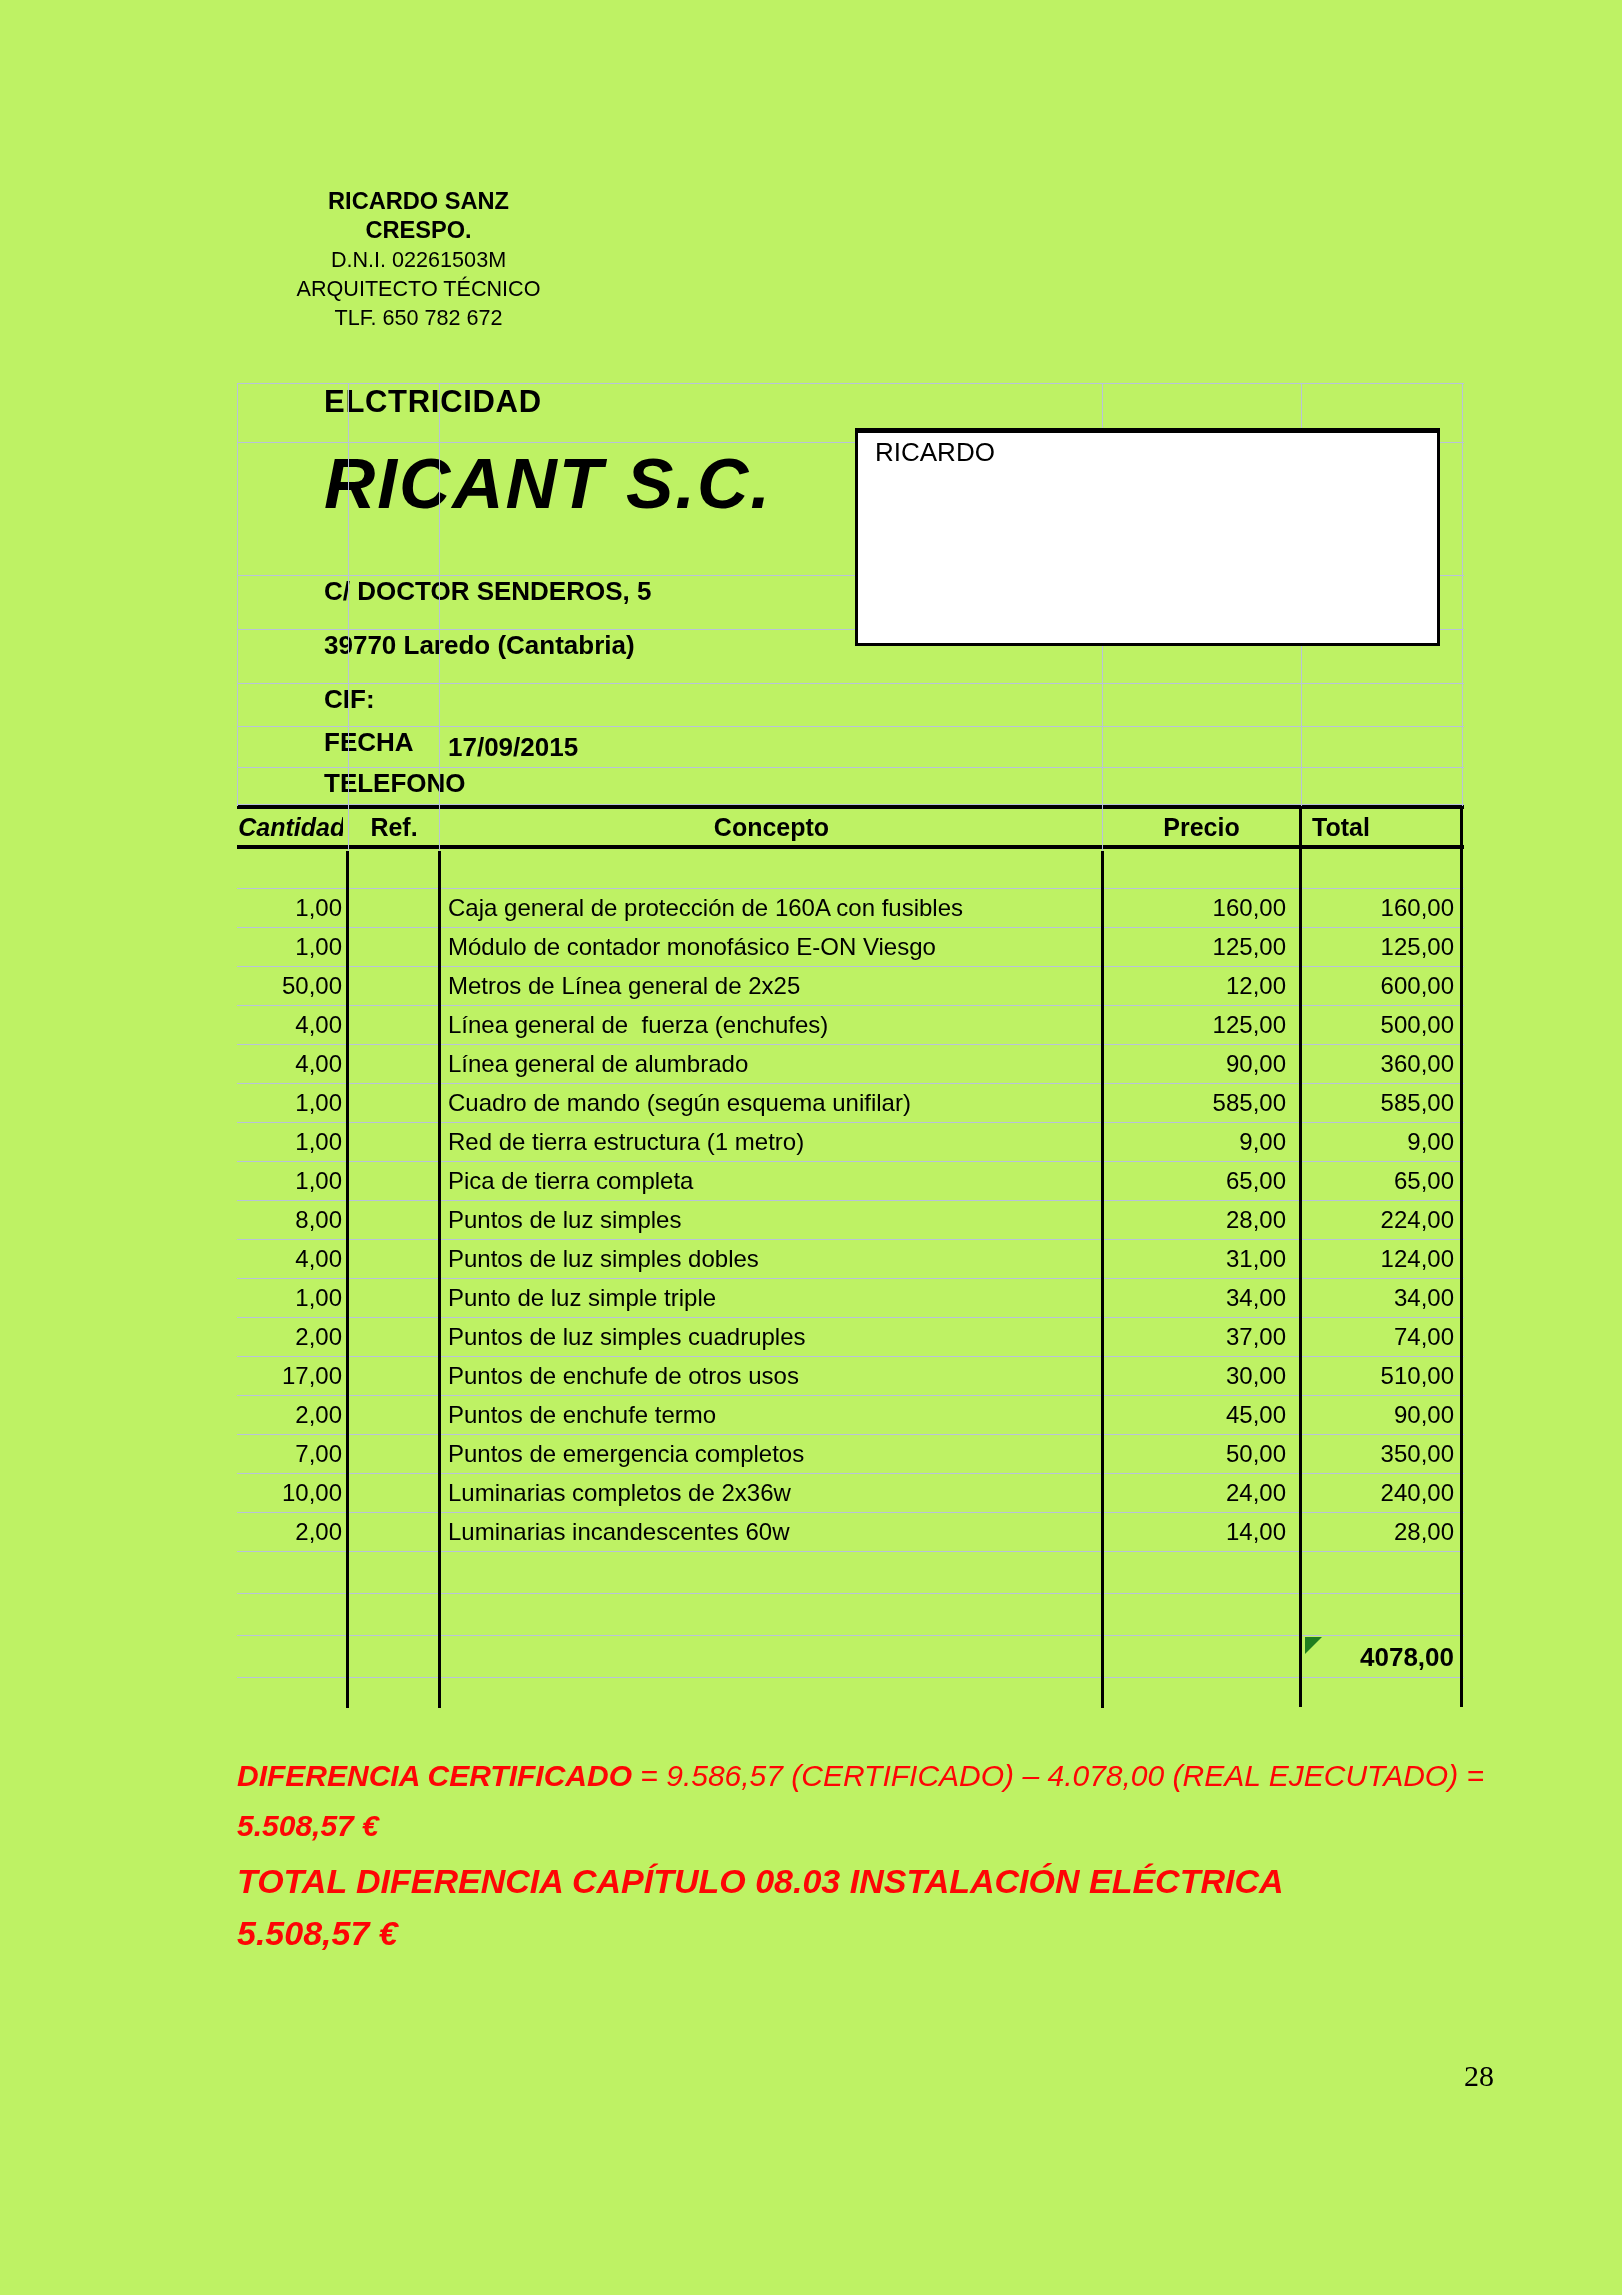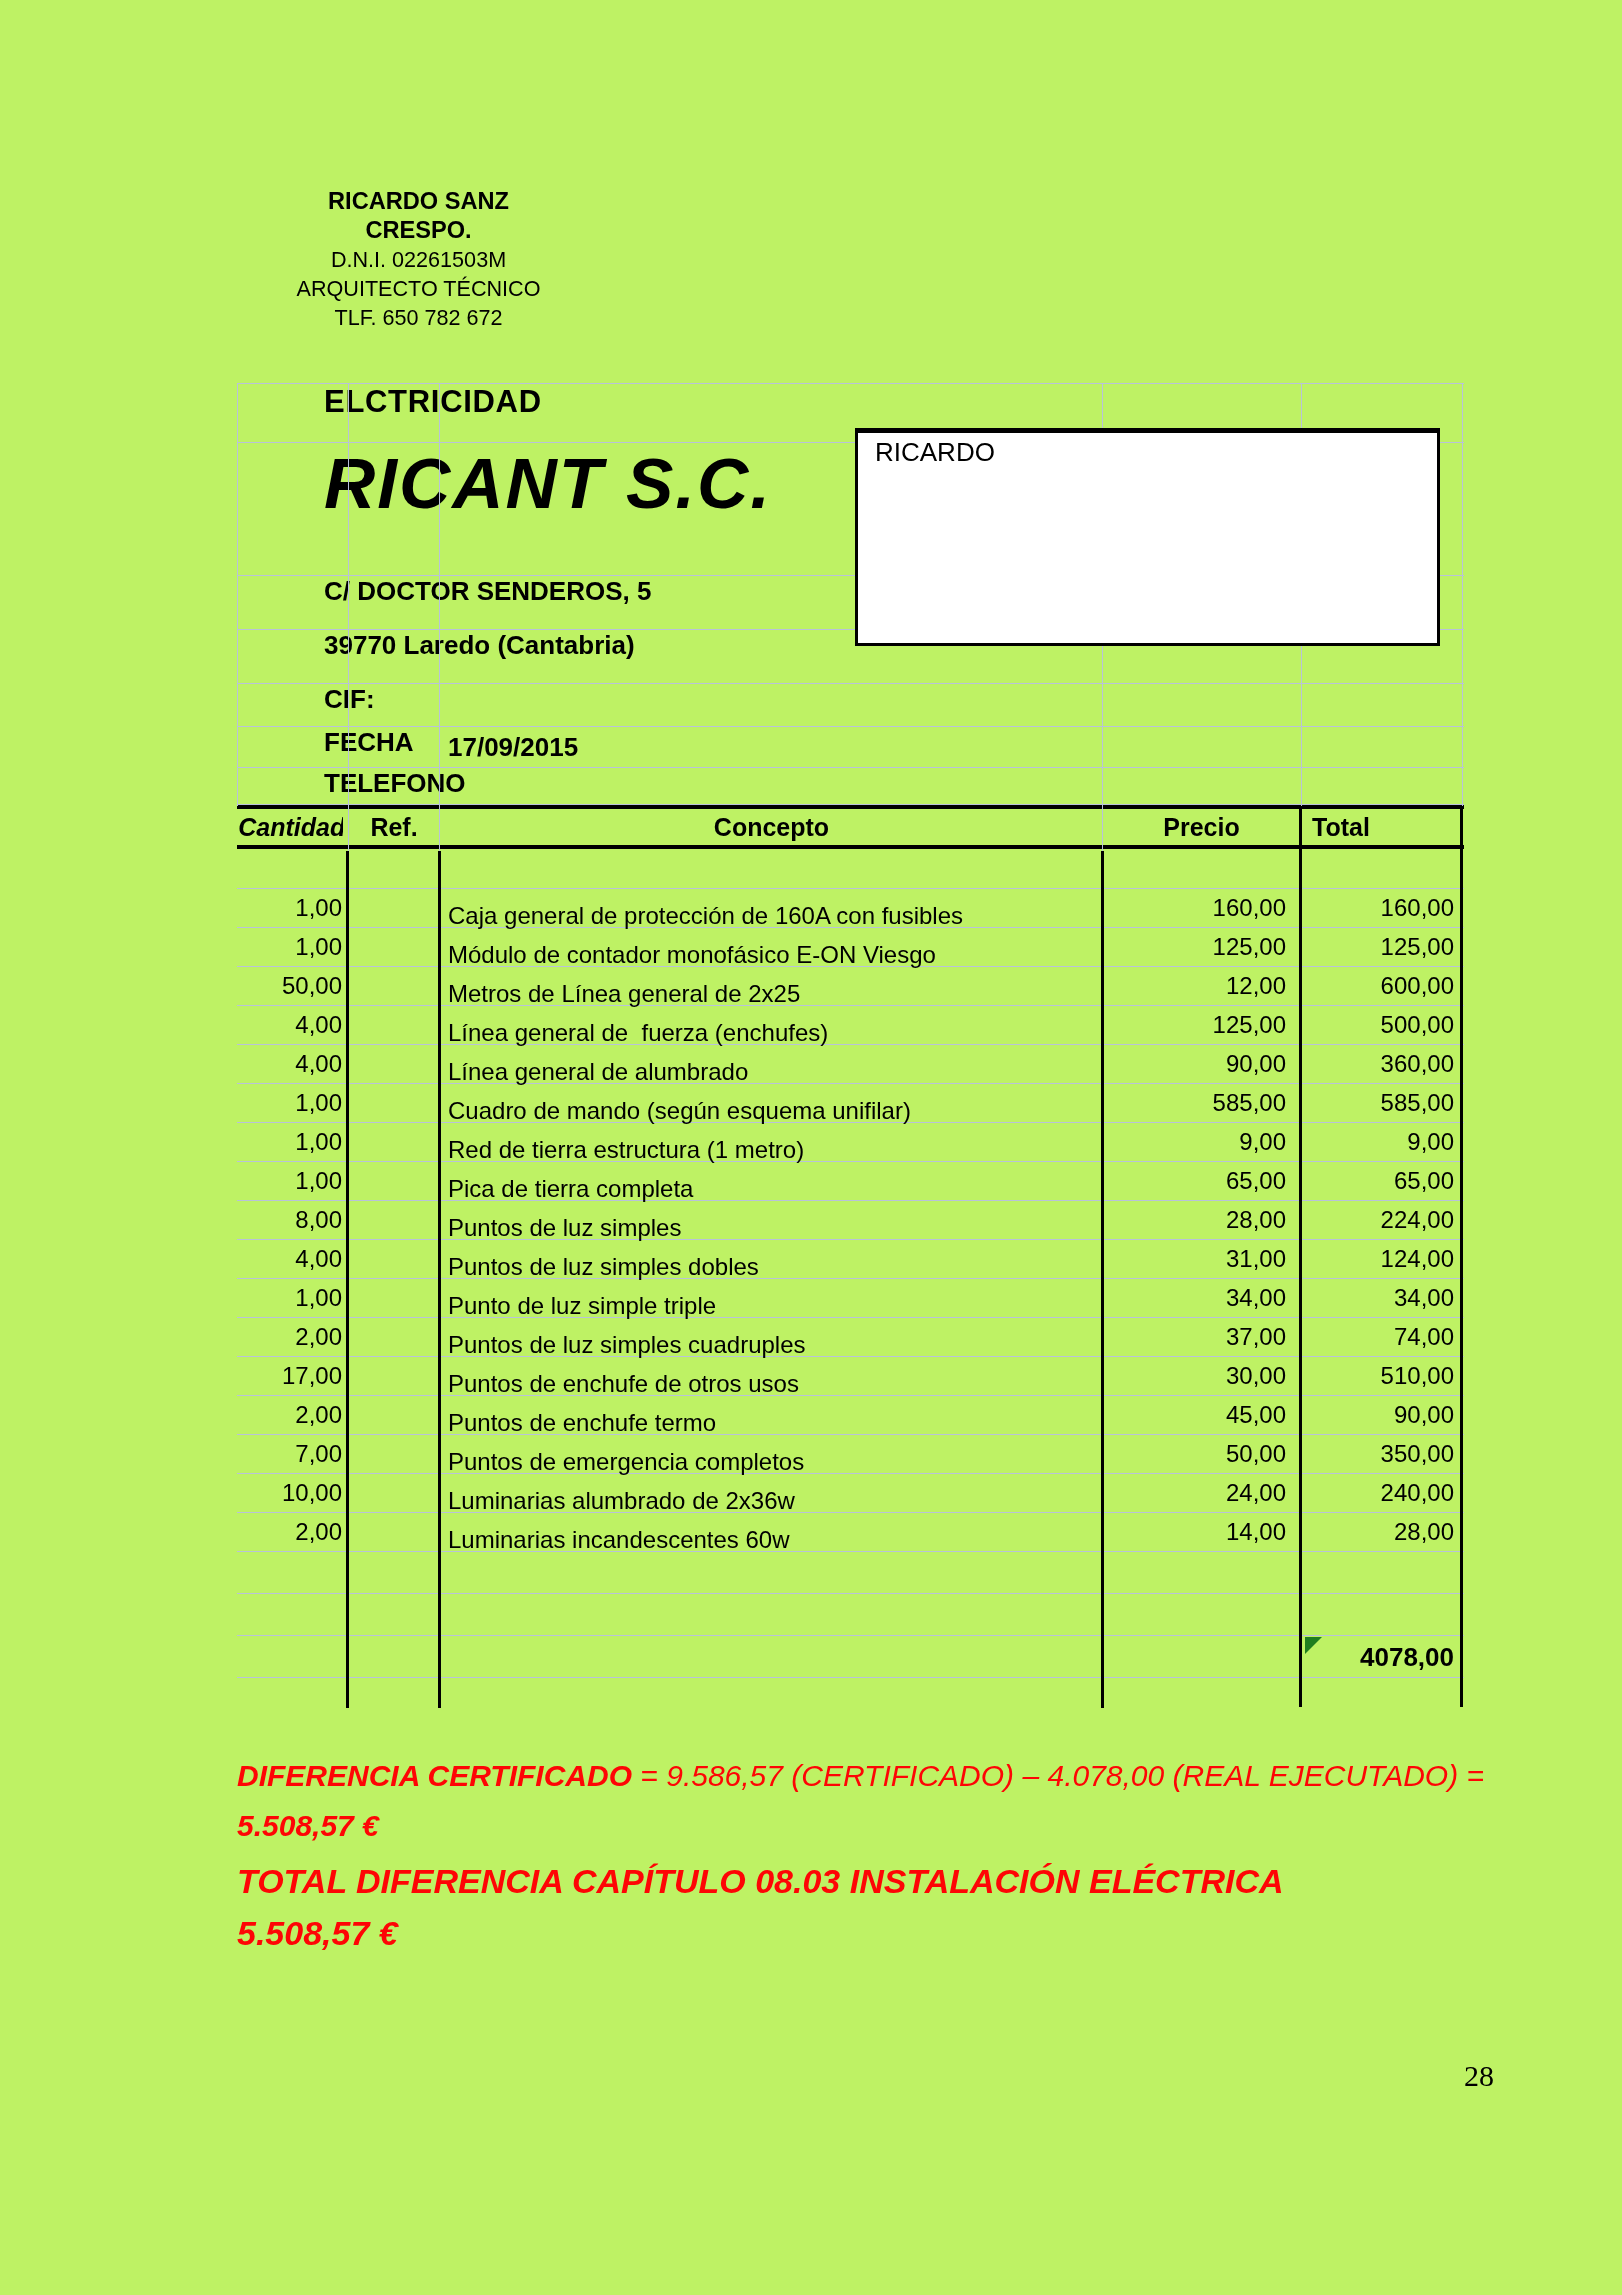--- a/index.html
+++ b/index.html
@@ -37,21 +37,21 @@
   .h-pre{left:865px;width:199px;text-align:center;}
   .h-tot{left:1075px;width:150px;text-align:left;}
 
   
   .tbody{position:relative;}
   .spacer-row{height:39px;border-bottom:1.3px solid var(--grid);}
   .trow{height:39px;border-bottom:1.3px solid var(--grid);box-sizing:border-box;position:relative;}
   .cell{position:absolute;top:50%;transform:translateY(-50%);font-size:24px;white-space:pre;}
   .cell.qty{left:0;width:105px;text-align:right;}
   .cell.ref{left:111px;width:90px;}
-  .cell.con{left:211px;margin-top:8px;}
+  .cell.con{left:211px;}
   .cell.pre{left:865px;width:184px;text-align:right;}
   .cell.tot{left:1068px;width:149px;text-align:right;}
   .empty-row{height:41px;border-bottom:1.3px solid var(--grid);}
   .total-row{height:41px;border-bottom:1.3px solid var(--grid);position:relative;}
   .grand{position:absolute;left:1068px;width:149px;text-align:right;top:50%;transform:translateY(-50%);
          font-weight:bold;font-size:26px;}
   .err-tri{position:absolute;left:1068px;top:1.3px;width:0;height:0;
            border-top:17.7px solid var(--green);border-right:17.7px solid transparent;}
   .stub-row{height:27px;}
 
@@ -222,21 +222,21 @@
           <div class="trow">
     <div class="cell qty">7,00</div>
     <div class="cell ref"></div>
     <div class="cell con">Puntos de emergencia completos</div>
     <div class="cell pre">50,00</div>
     <div class="cell tot">350,00</div>
   </div>
           <div class="trow">
     <div class="cell qty">10,00</div>
     <div class="cell ref"></div>
-    <div class="cell con">Luminarias alumbrado de 2x36w</div>
+    <div class="cell con">Luminarias completos de 2x36w</div>
     <div class="cell pre">24,00</div>
     <div class="cell tot">240,00</div>
   </div>
           <div class="trow">
     <div class="cell qty">2,00</div>
     <div class="cell ref"></div>
     <div class="cell con">Luminarias incandescentes 60w</div>
     <div class="cell pre">14,00</div>
     <div class="cell tot">28,00</div>
   </div>

